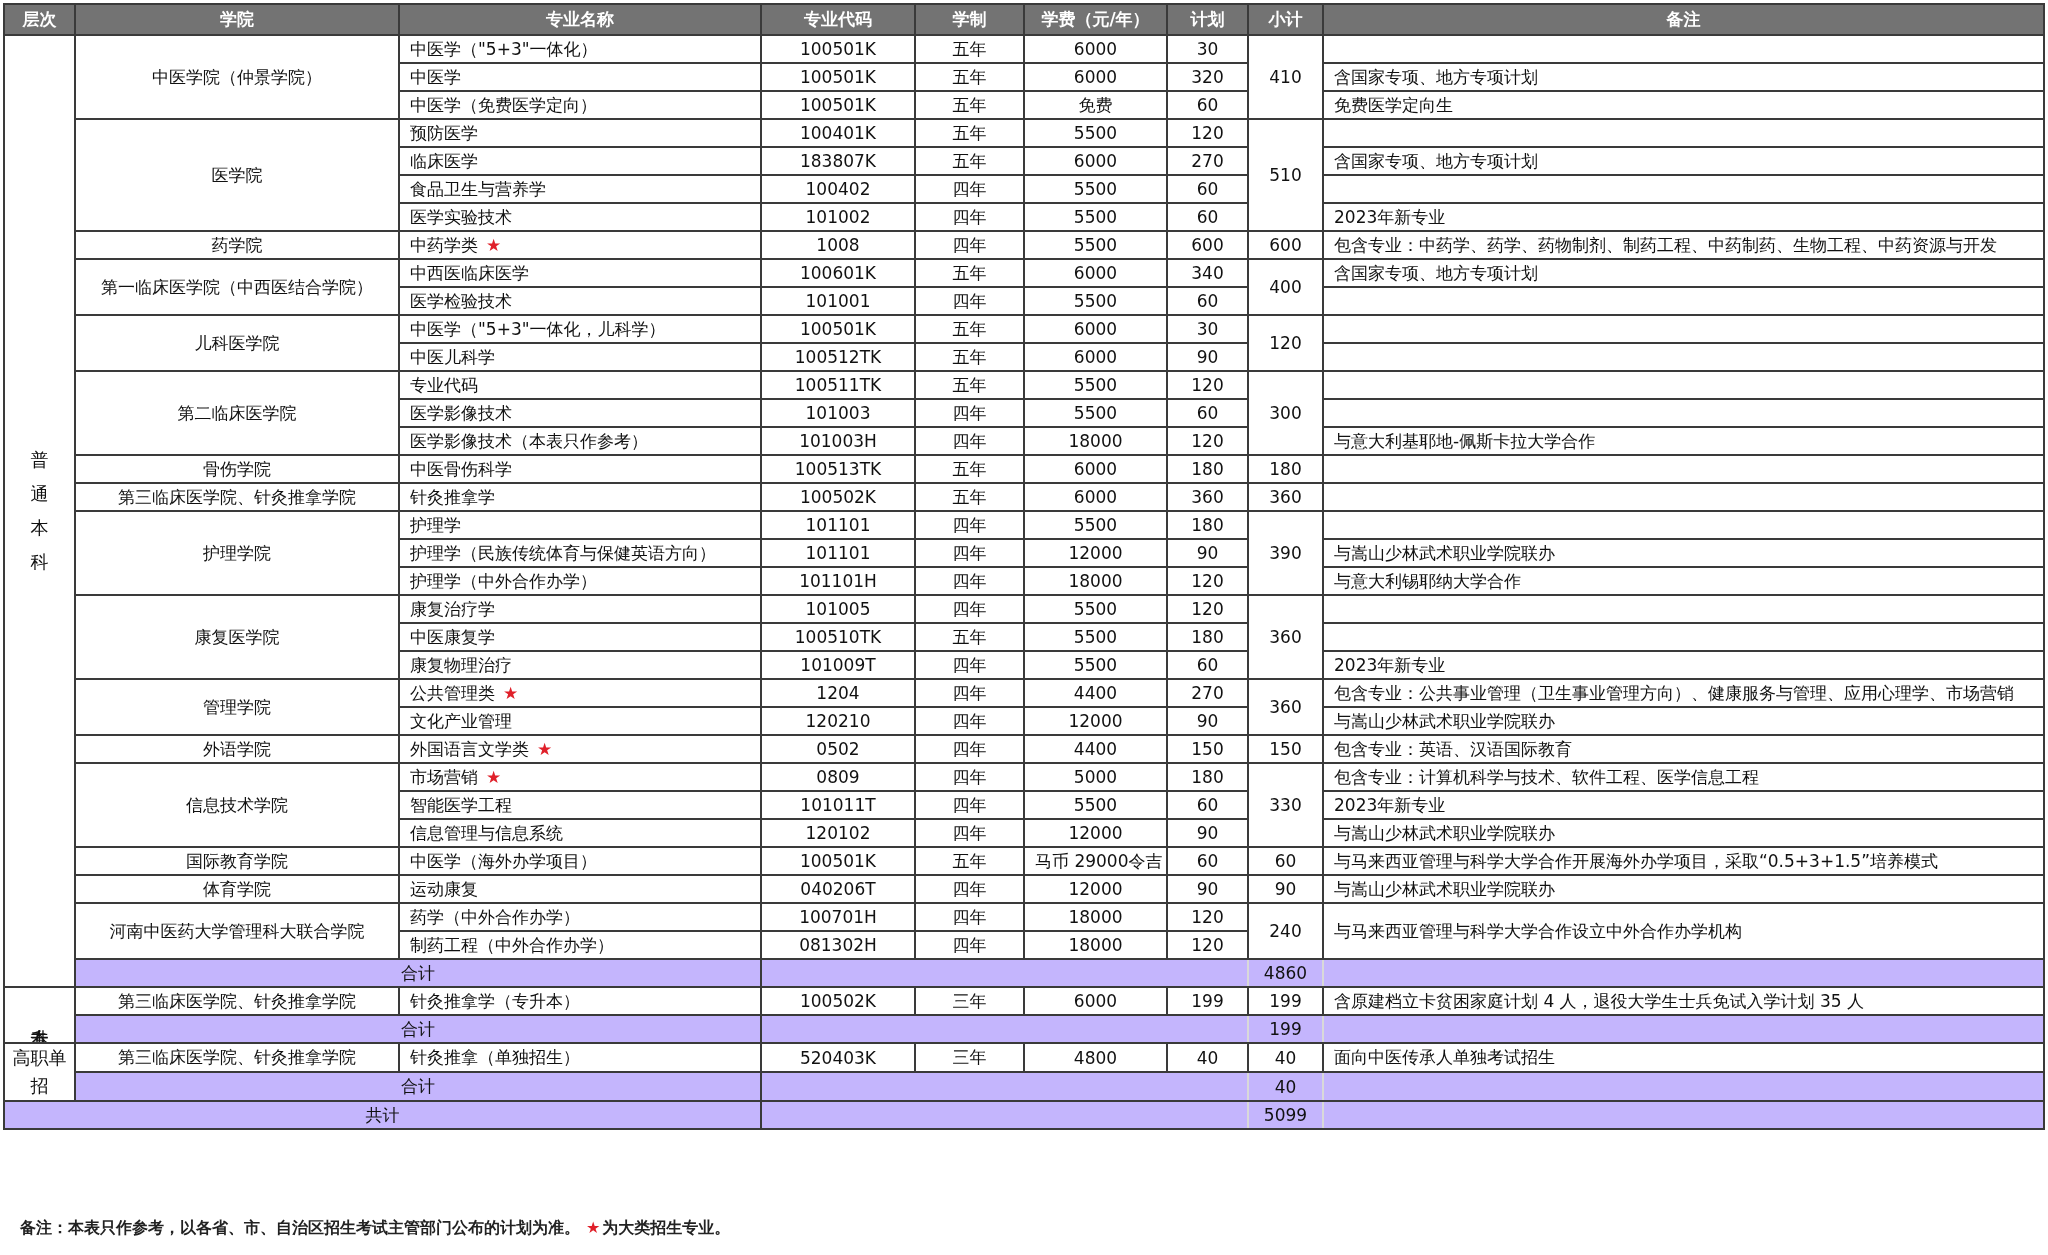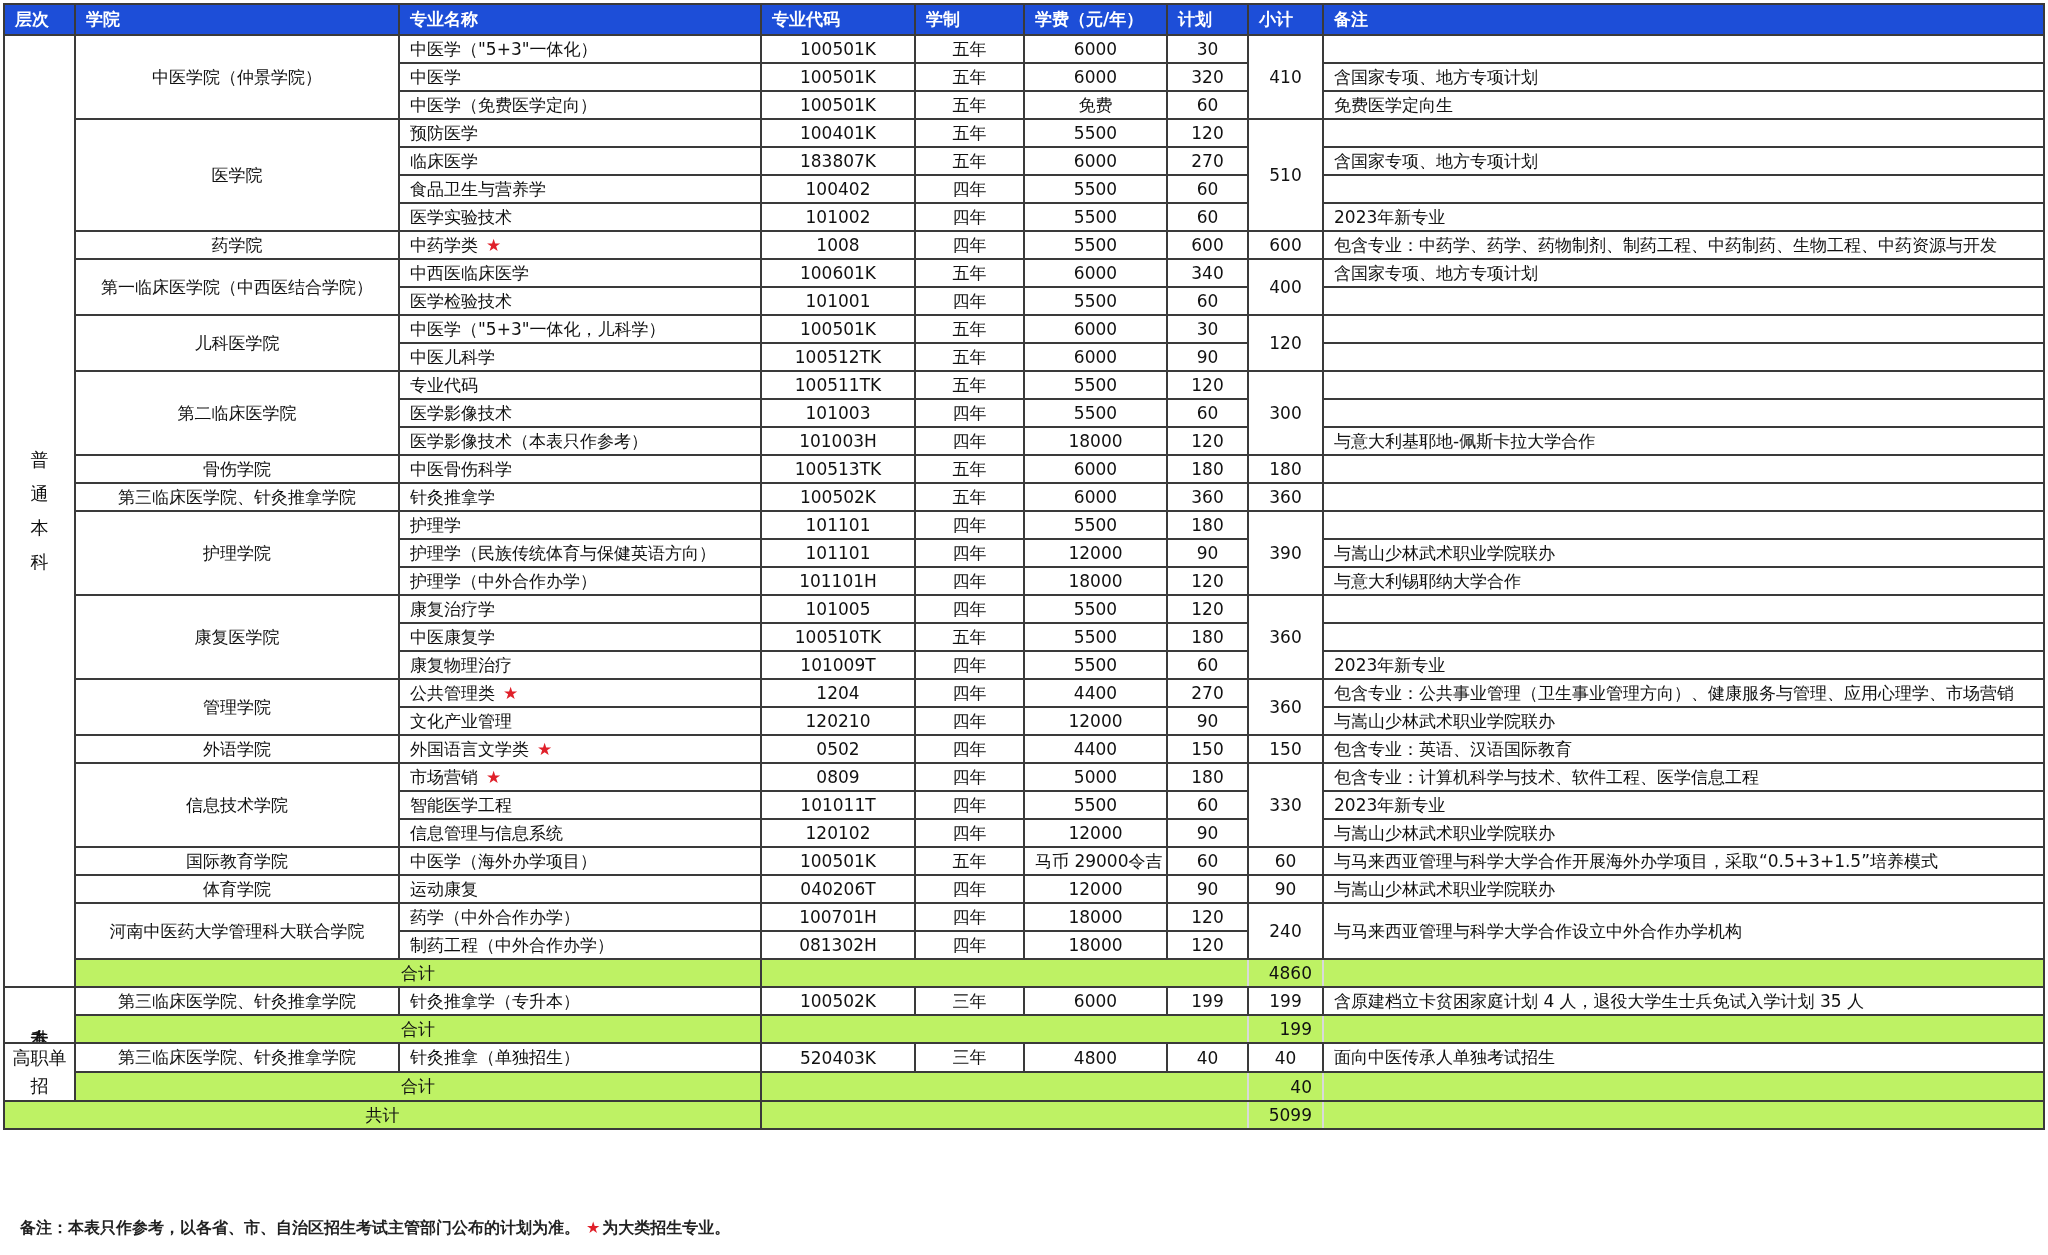--- a/index.html
+++ b/index.html
@@ -1,24 +1,24 @@
 <!DOCTYPE html>
 <html><head>
 <meta charset="utf-8">
 <style>
   html,body{margin:0;padding:0;background:#fff;}
   body{width:2048px;height:1255px;position:relative;overflow:hidden;font-family:"DejaVu Sans","Liberation Sans",sans-serif;color:#111;}
   table{position:absolute;left:3px;top:3px;border-collapse:collapse;table-layout:fixed;width:2042px;}
   th,td{border:2px solid #3a3a3a;font-size:17px;height:26px;padding:0 10px;white-space:nowrap;overflow:hidden;}
-  th{background:#1d4ed8;color:#fff;font-weight:bold;height:29px;text-align:left;border-color:#3a3a3a;margin-left:6px;}
+  th{background:#737373;color:#fff;font-weight:bold;height:29px;text-align:center;border-color:#3a3a3a;margin-left:6px;}
   td.c{text-align:center;}
   td.l{text-align:left;}
   td.level{text-align:center;font-size:18px;line-height:34px;white-space:normal;padding:0 4px;}
-  td.gray{background:#bef264;}
-  td.nb-r{border-right-color:#d9d9d9;text-align:right;}
+  td.gray{background:#c4b5fd;}
+  td.nb-r{border-right-color:#d9d9d9;}
   td.nb-l{border-left-color:#d9d9d9;}
   .star{color:#e0202a;margin-left:8px;}
   .footer{position:absolute;left:20px;top:1218px;font-size:16px;font-weight:bold;color:#222;}
   .footer .star{margin:0 2px 0 6px;}
 </style>
 </head>
 <body>
 
 <table>
   <colgroup>

